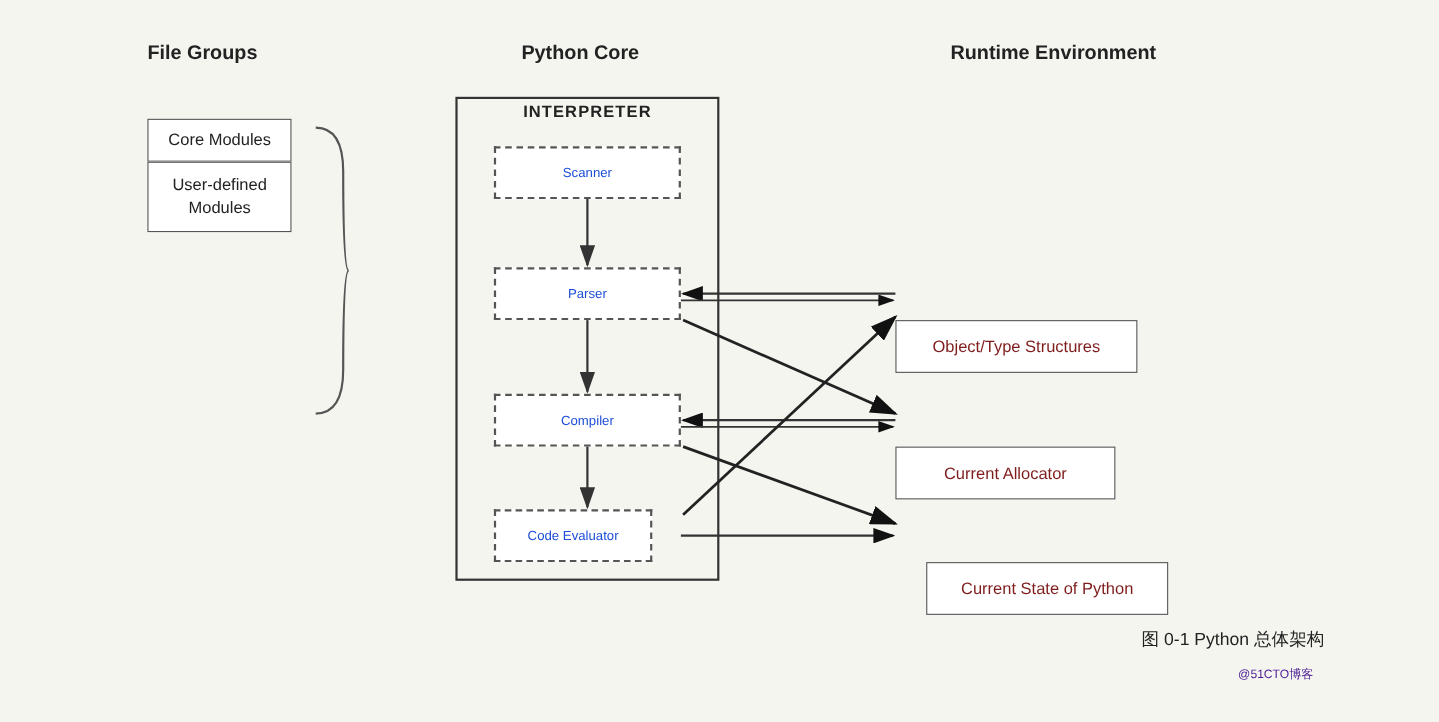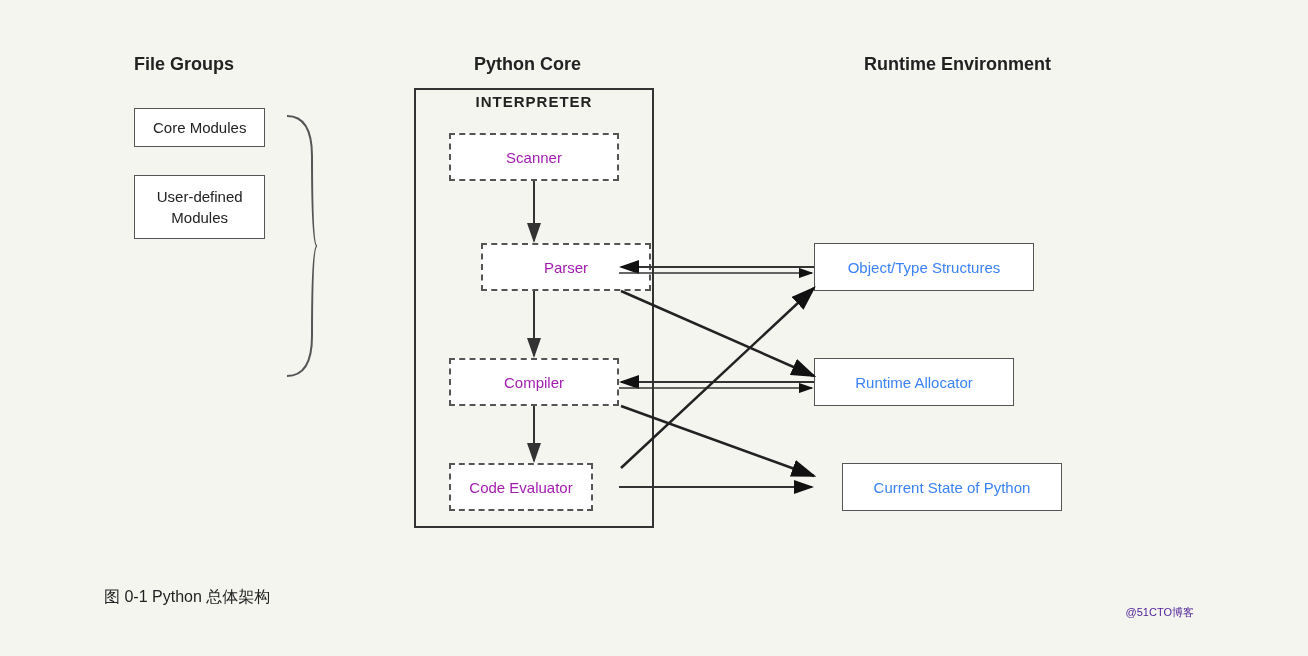--- a/index.html
+++ b/index.html
@@ -20,30 +20,28 @@
       background: #f5f5f0;
     }
     
     .col-header {
       position: absolute;
       top: 10px;
       font-size: 18px;
       font-weight: bold;
       color: #222;
       text-align: center;
-      margin-top: 16px;
     }
     
     .file-groups-boxes {
       position: absolute;
       left: 30px;
       top: 80px;
       display: flex;
       flex-direction: column;
-      gap: 28px;
     }
     .file-box {
       border: 1.5px solid #555;
       background: #fff;
       padding: 10px 18px;
       font-size: 15px;
       color: #222;
       text-align: center;
       min-width: 130px;
     }
@@ -73,64 +71,64 @@
       font-weight: bold;
       letter-spacing: 1px;
       color: #222;
     }
     
     .dashed-box {
       position: absolute;
       border: 2px dashed #555;
       background: #fff;
       text-align: center;
-      font-size: 15px;
-      color: #a21caf;
+      font-size: 12px;
+      color: #1d4ed8;
       display: flex;
       align-items: center;
       justify-content: center;
     }
     .scanner-box {
       left: 345px;
       top: 105px;
       width: 170px;
       height: 48px;
     }
     .parser-box {
       left: 345px;
       top: 215px;
       width: 170px;
       height: 48px;
-      margin-left: 32px;
     }
     .compiler-box {
       left: 345px;
       top: 330px;
       width: 170px;
       height: 48px;
     }
     .evaluator-box {
       left: 345px;
       top: 435px;
       width: 144px;
       height: 48px;
     }
     
     .runtime-box {
       position: absolute;
       border: 1.5px solid #555;
       background: #fff;
       text-align: center;
       font-size: 15px;
-      color: #3b82f6;
+      color: #7f1d1d;
       display: flex;
       align-items: center;
       justify-content: center;
       padding: 8px 12px;
       min-width: 190px;
+      margin-top: 48px;
     }
     .obj-type-box {
       left: 710px;
       top: 215px;
       width: 220px;
       height: 48px;
     }
     .mem-alloc-box {
       left: 710px;
       top: 330px;
@@ -148,24 +146,24 @@
       position: absolute;
       top: 0;
       left: 0;
       width: 1100px;
       height: 600px;
       pointer-events: none;
     }
     
     .caption {
       position: absolute;
-      bottom: 20px;
+      bottom: 36px;
       left: 0;
       width: 100%;
-      text-align: left;
+      text-align: right;
       font-size: 16px;
       color: #222;
     }
     
     .watermark {
       position: absolute;
       bottom: 8px;
       right: 10px;
       font-size: 11px;
       color: #4c1d95;
@@ -192,21 +190,21 @@
   <div class="python-core-box"></div>
 
   <div class="interpreter-label">INTERPRETER</div>
 
   <div class="dashed-box scanner-box">Scanner</div>
   <div class="dashed-box parser-box">Parser</div>
   <div class="dashed-box compiler-box">Compiler</div>
   <div class="dashed-box evaluator-box">Code Evaluator</div>
 
   <div class="runtime-box obj-type-box">Object/Type Structures</div>
-  <div class="runtime-box mem-alloc-box">Runtime Allocator</div>
+  <div class="runtime-box mem-alloc-box">Current Allocator</div>
   <div class="runtime-box curr-state-box">Current State of Python</div>
 
   <svg class="arrows-svg">
     <defs>
       <marker id="arrowhead" markerWidth="10" markerHeight="7" refX="9" refY="3.5" orient="auto">
         <polygon points="0 0, 10 3.5, 0 7" fill="#333"></polygon>
       </marker>
       <marker id="arrowhead-rev" markerWidth="10" markerHeight="7" refX="1" refY="3.5" orient="auto">
         <polygon points="10 0, 0 3.5, 10 7" fill="#333"></polygon>
       </marker>

